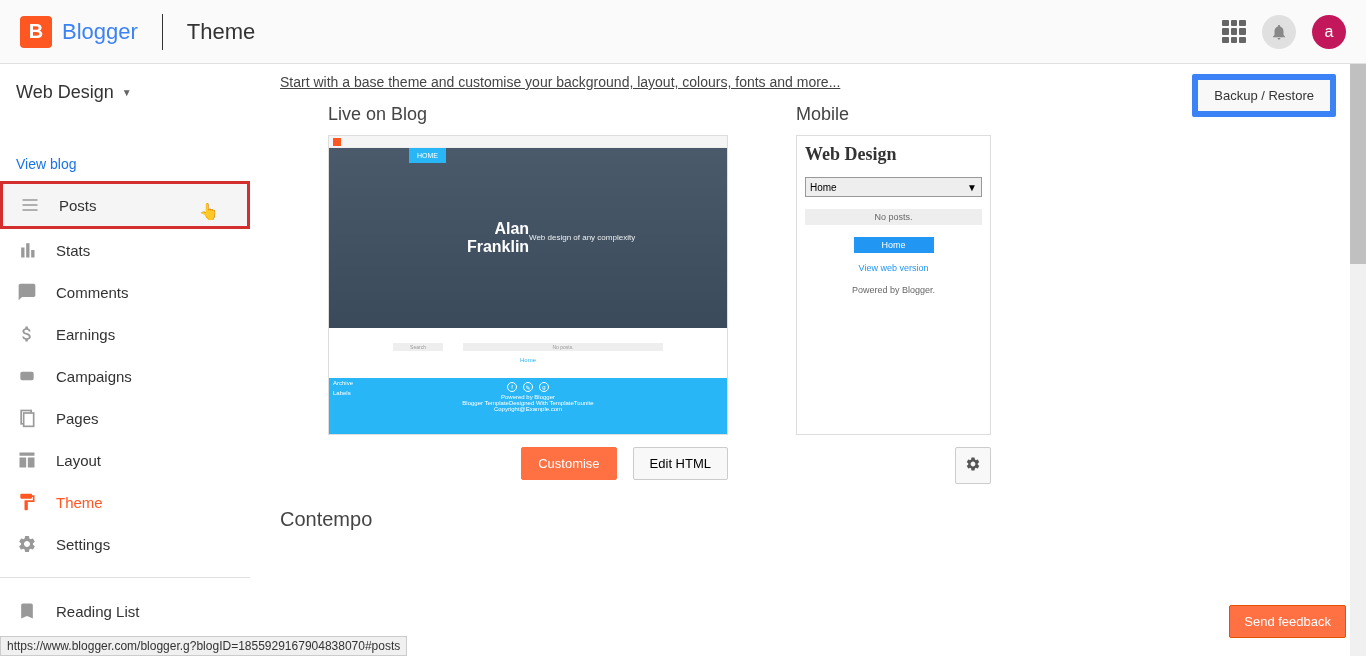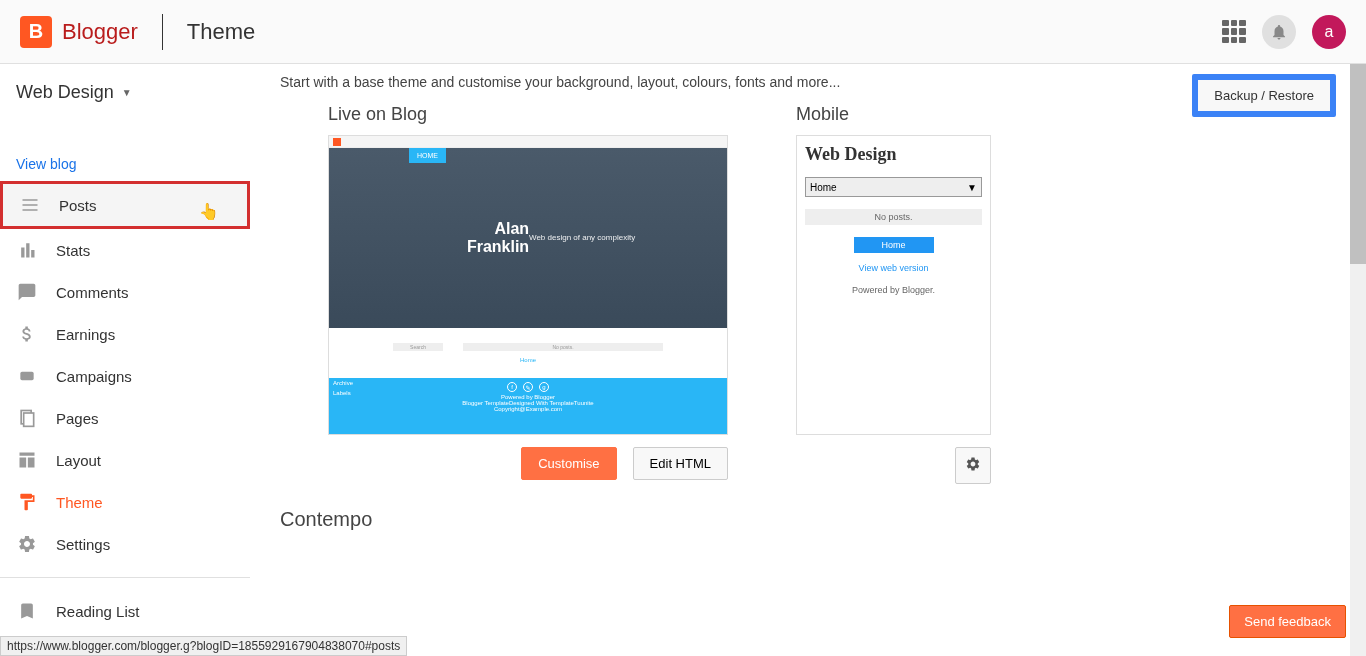--- a/index.html
+++ b/index.html
@@ -2,21 +2,21 @@
 <html><head>
   <meta charset="utf-8">
   <style>
     * { margin: 0; padding: 0; box-sizing: border-box; }
     body { font-family: Arial, sans-serif; background: #f5f5f5; width: 1366px; height: 656px; overflow: hidden; position: relative; }
     
     
     .header { height: 64px; background: #fafafa; border-bottom: 1px solid #e0e0e0; display: flex; align-items: center; padding: 0 20px; }
     .logo-area { display: flex; align-items: center; gap: 10px; }
     .logo-icon { width: 32px; height: 32px; background: #ff5722; border-radius: 4px; display: flex; align-items: center; justify-content: center; color: white; font-weight: bold; font-size: 20px; }
-    .logo-text { font-size: 22px; color: #b91c1c; }
+    .logo-text { font-size: 22px; color: #3b82f6; }
     .vsep { width: 1px; height: 36px; background: #333; margin: 0 24px; }
     .header-title { font-size: 22px; color: #333; }
     .header-right { margin-left: auto; display: flex; align-items: center; gap: 16px; }
     .apps-icon { width: 24px; height: 24px; display: grid; grid-template-columns: repeat(3, 1fr); grid-template-rows: repeat(3, 1fr); gap: 2px; cursor: pointer; }
     .apps-icon span { background: #666; border-radius: 1px; }
     .bell-icon { width: 34px; height: 34px; background: #e0e0e0; border-radius: 50%; display: flex; align-items: center; justify-content: center; cursor: pointer; }
     .avatar { width: 34px; height: 34px; background: #c2185b; border-radius: 50%; display: flex; align-items: center; justify-content: center; color: white; cursor: pointer; }
     
     
     .content { display: flex; height: calc(100% - 64px); background: white; }
@@ -33,21 +33,21 @@
     .nav-item.highlighted { border: 3px solid #d32f2f; background: #f5f5f5; position: relative; }
     .nav-item.active { color: #ff5722; }
     .nav-item.active .nav-icon { color: #ff5722; }
     .nav-icon { width: 22px; height: 22px; color: #999; display: flex; align-items: center; justify-content: center; }
     .cursor-icon { position: absolute; right: 28px; top: 18px; font-size: 16px; }
     .divider { height: 1px; background: #e0e0e0; margin: 12px 0; }
     
     
     .main { flex: 1; padding: 10px 30px; position: relative; }
     .backup-btn { position: absolute; right: 30px; top: 10px; padding: 8px 16px; background: #f8f8f8; border: 6px solid #3b82f6; border-radius: 2px; font-size: 13px; cursor: pointer; color: #333; }
-    .intro-text { font-size: 14px; color: #444; }
+    .intro-text { font-size: 14px; color: #444; text-decoration: underline; }
     .previews { display: flex; gap: 20px; margin-top: 14px; }
     .preview-col { display: flex; flex-direction: column; padding-left: 48px; }
     .preview-title { font-size: 18px; color: #444; margin-bottom: 10px; }
     .preview-box { border: 1px solid #ddd; background: white; }
     .desktop-preview { width: 400px; height: 300px; display: flex; flex-direction: column; }
     .mobile-preview { width: 195px; height: 300px; display: flex; flex-direction: column; padding: 8px; }
     
     .dp-top { height: 12px; background: #f5f5f5; border-bottom: 1px solid #eee; display: flex; align-items: center; padding: 0 4px; gap: 4px; font-size: 6px; color: #999; }
     .dp-top-logo { width: 8px; height: 8px; background: #ff5722; }
     .dp-hero { height: 180px; background: linear-gradient(180deg, #4a5a6a 0%, #3a4a5a 100%); position: relative; display: flex; flex-direction: column; align-items: center; justify-content: center; color: white; }

